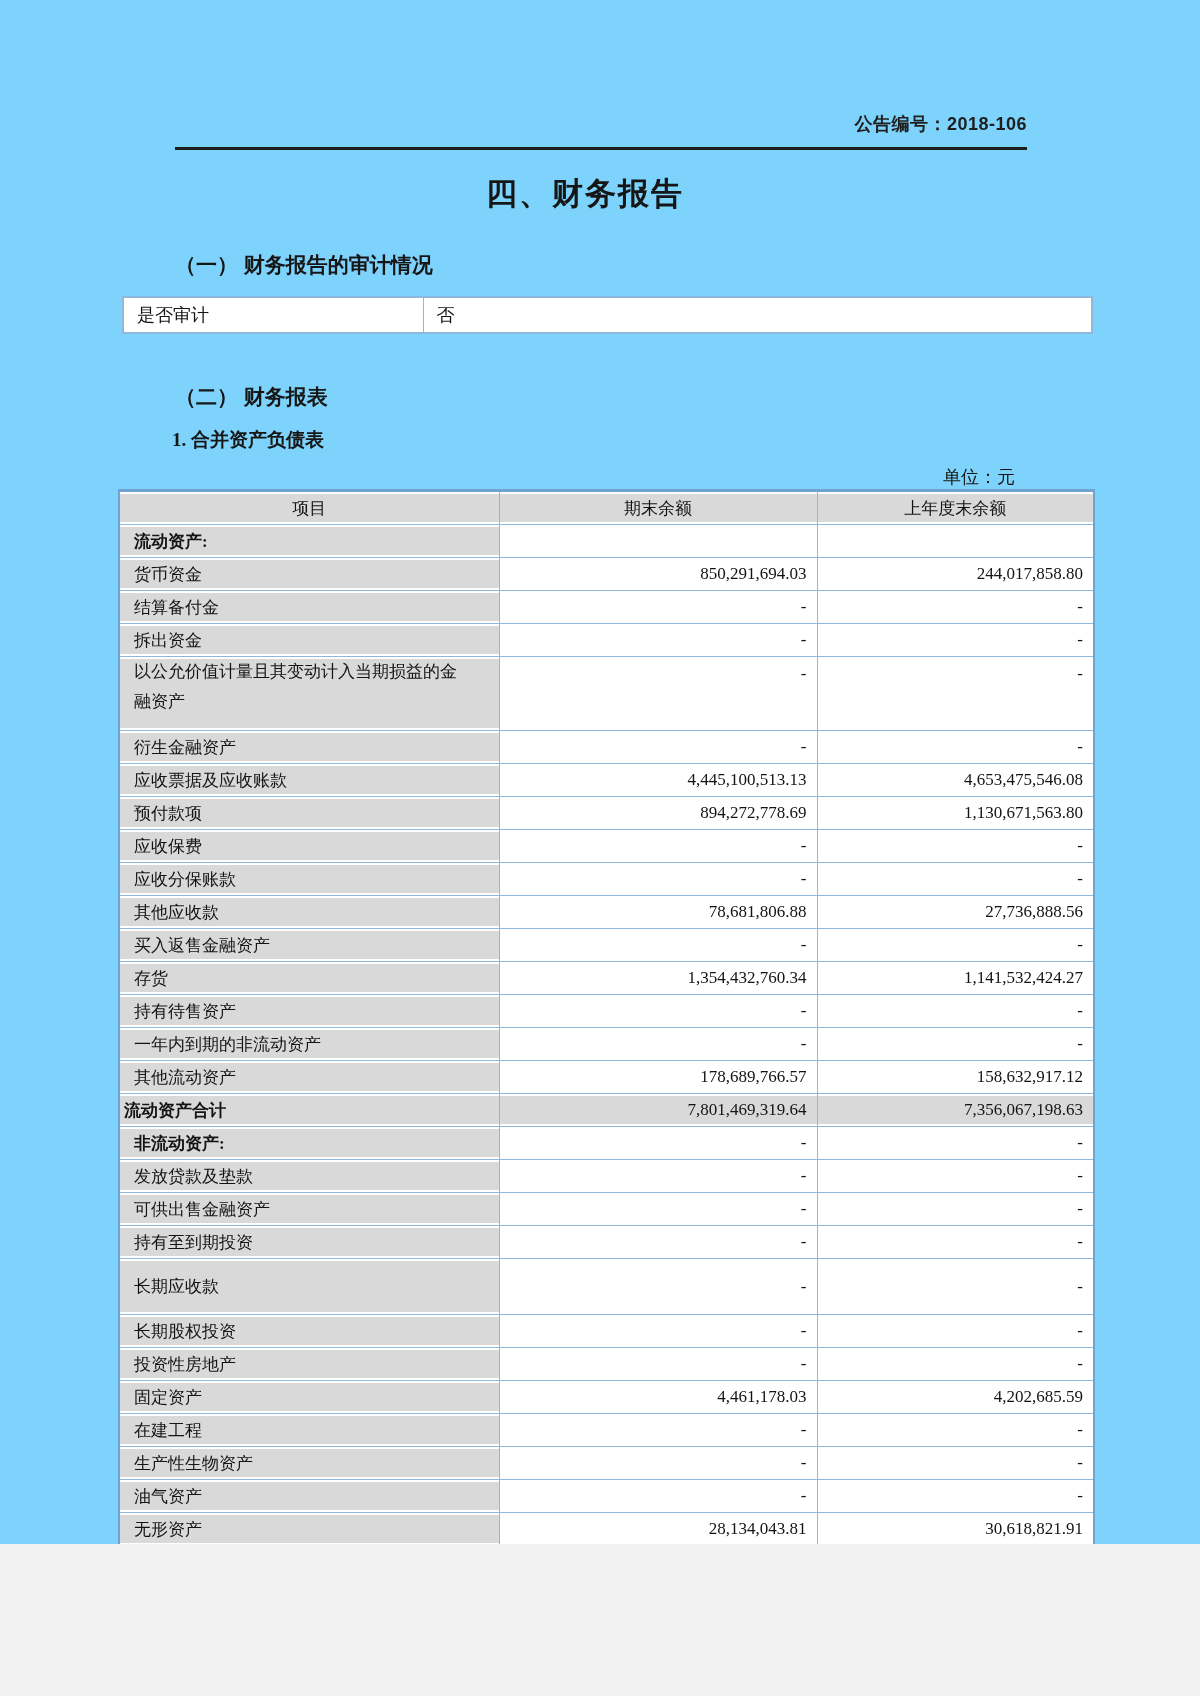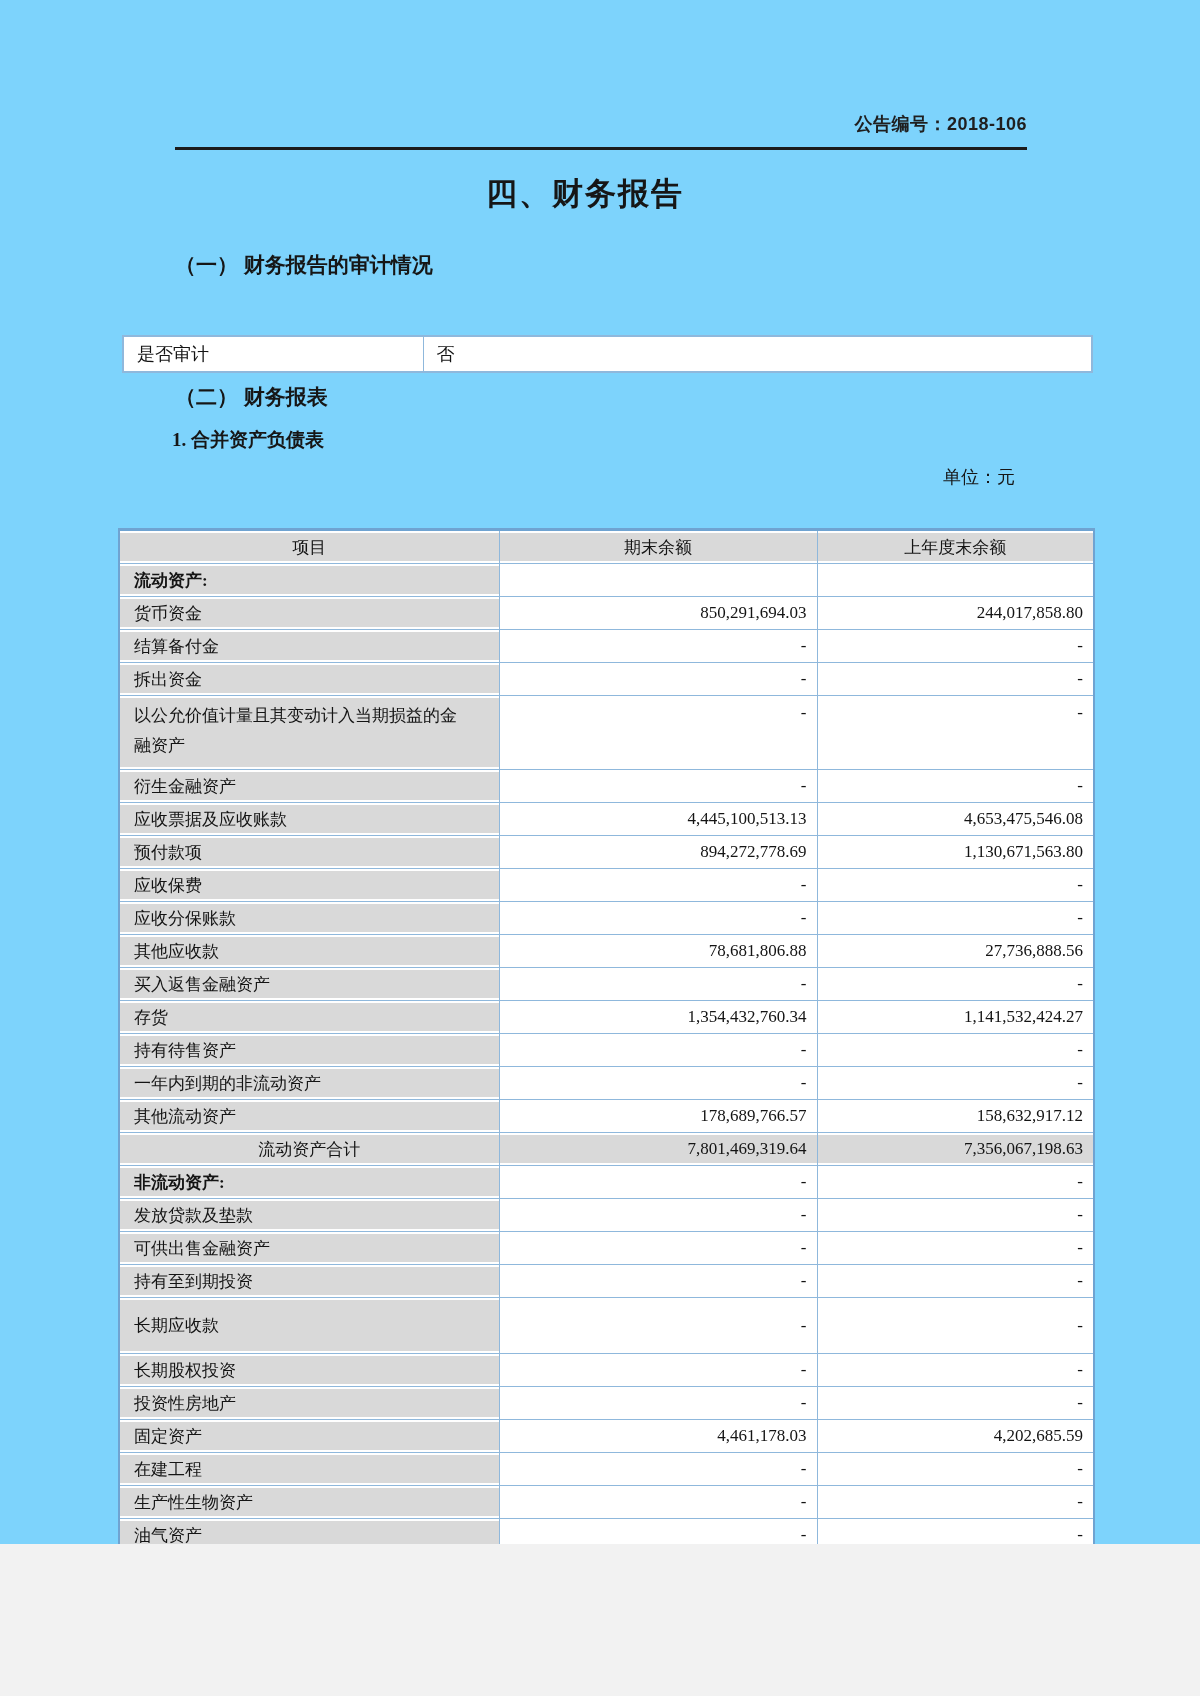--- a/index.html
+++ b/index.html
@@ -28,21 +28,21 @@
     font-size:31px;font-weight:700;color:#161616;letter-spacing:2px;
   }
   .heading{
     position:absolute;left:175px;margin:0;
     font-family:"Liberation Sans","DejaVu Sans",sans-serif;
     font-size:21px;font-weight:700;color:#161616;
   }
   #h-audit{top:251px;}
   #h-statements{top:383px;}
 
-  table{border-collapse:collapse;table-layout:fixed;margin-top:39px;}
+  table{border-collapse:collapse;table-layout:fixed;}
 
   .audit-table{
     position:absolute;left:122px;top:296px;width:971px;
     font-size:18px;border:2px solid var(--table-border);background:#fff;
   }
   .audit-table td{
     border:1px solid var(--table-border);background:#fff;
     height:34px;padding:0 6px 0 13px;vertical-align:middle;
   }
 
@@ -64,23 +64,23 @@
     background:var(--cell-gray) !important;
     padding:0 30px 0 14px;text-align:left;
     box-shadow:inset 0 2px 0 #ffffff, inset 0 -2px 0 #ffffff;
   }
   .cell-num{text-align:right;padding:0 10px 0 4px;}
   .row-section .cell-label{font-weight:700;}
   .row-total td{
     background:var(--cell-gray);
     box-shadow:inset 0 2px 0 #ffffff, inset 0 -2px 0 #ffffff;
   }
-  .row-total .cell-label{text-align:center;font-weight:400;padding:0 4px;}
+  .row-total .cell-label{font-weight:700;padding:0 4px;}
   .row-tall2 td{height:66px;}
-  .row-tall2 .cell-label{vertical-align:top;padding-top:5px;line-height:30px;}
+  .row-tall2 .cell-label{vertical-align:top;line-height:30px;}
   .row-tall2 .cell-num{vertical-align:top;padding-top:7px;}
   .row-tall td{height:55px;}
 
   .footer{
     position:absolute;top:1549px;left:915px;width:130px;text-align:center;
     font-size:21px;letter-spacing:2px;word-spacing:8px;color:#1a1a1a;
   }
 </style>
 </head>
 <body>

